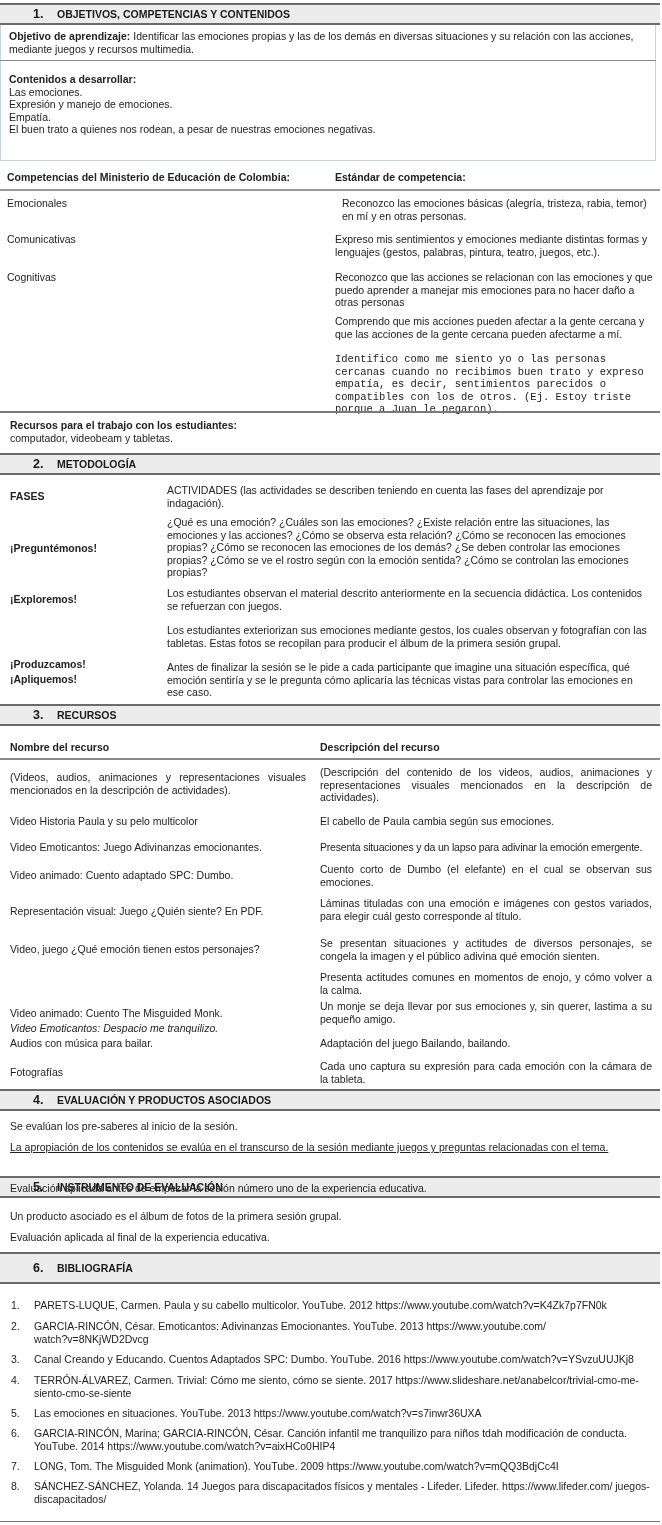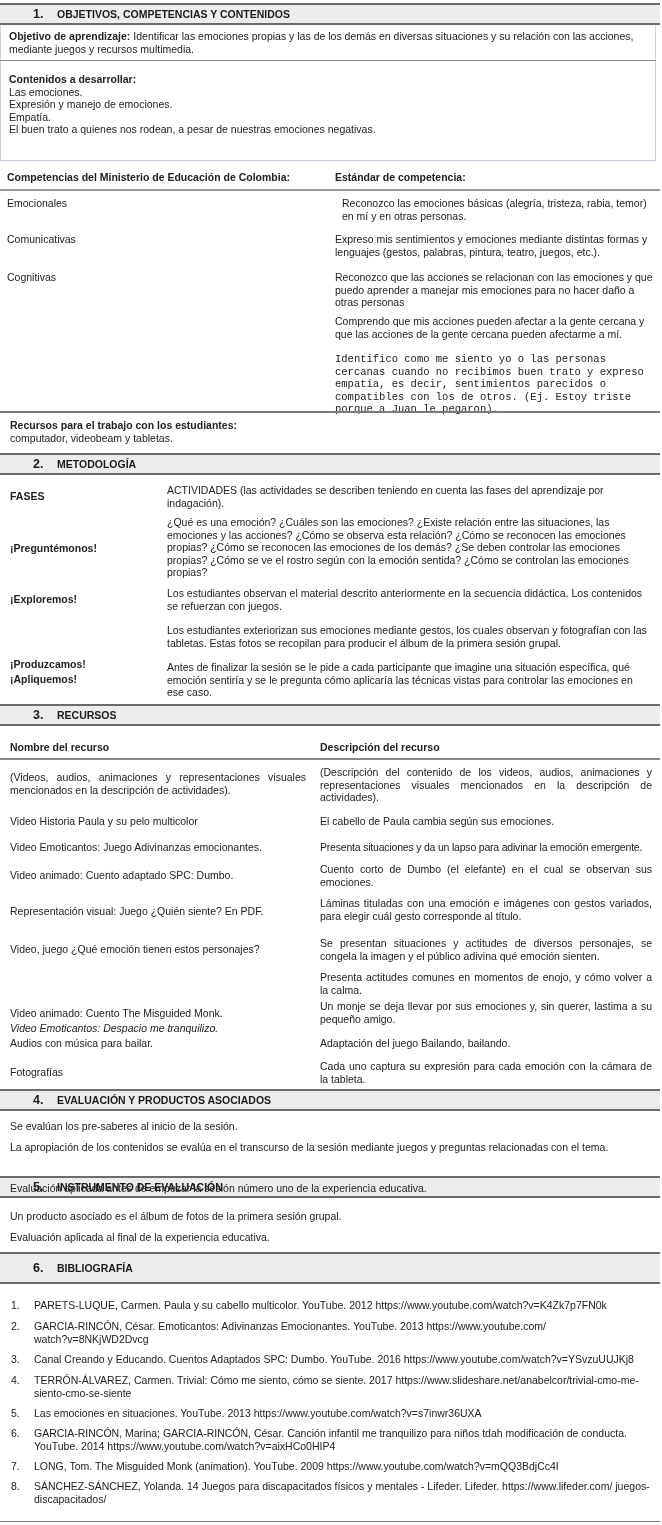--- a/index.html
+++ b/index.html
@@ -124,21 +124,21 @@
 <div class="abs" style="left:320px; top:1037px; width:332px;">Adaptación del juego Bailando, bailando.</div>
 
 <div class="abs" style="left:10px; top:1066px;">Fotografías</div>
 <div class="abs justify" style="left:320px; top:1060px; width:332px;">Cada uno captura su expresión para cada emoción con la cámara de la tableta.</div>
 
 <div class="section-header" style="top:1089px;">
   <span class="num">4.</span>
   <span class="title">EVALUACIÓN Y PRODUCTOS ASOCIADOS</span>
 </div>
 <div class="abs" style="left:10px; top:1120px;">Se evalúan los pre-saberes al inicio de la sesión.</div>
-<div class="abs" style="left:10px; top:1141px;">La apropiación de los contenidos se evalúa en el transcurso de la sesión mediante juegos y preguntas relacionadas con el tema.</div>
+<div class="abs" style="left:10px; top:1141px;text-decoration:underline;">La apropiación de los contenidos se evalúa en el transcurso de la sesión mediante juegos y preguntas relacionadas con el tema.</div>
 <div class="abs" style="left:10px; top:1210px;">Un producto asociado es el álbum de fotos de la primera sesión grupal.</div>
 
 <div class="section-header" style="top:1176px;">
   <span class="num">5.</span>
   <span class="title">INSTRUMENTO DE EVALUACIÓN</span>
 </div>
 <div class="abs" style="left:10px; top:1182px;">Evaluación aplicada antes de empezar la sesión número uno de la experiencia educativa.</div>
 <div class="abs" style="left:10px; top:1231px;">Evaluación aplicada al final de la experiencia educativa.</div>
 
 <div class="section-header" style="top:1252px; height:32px;">

